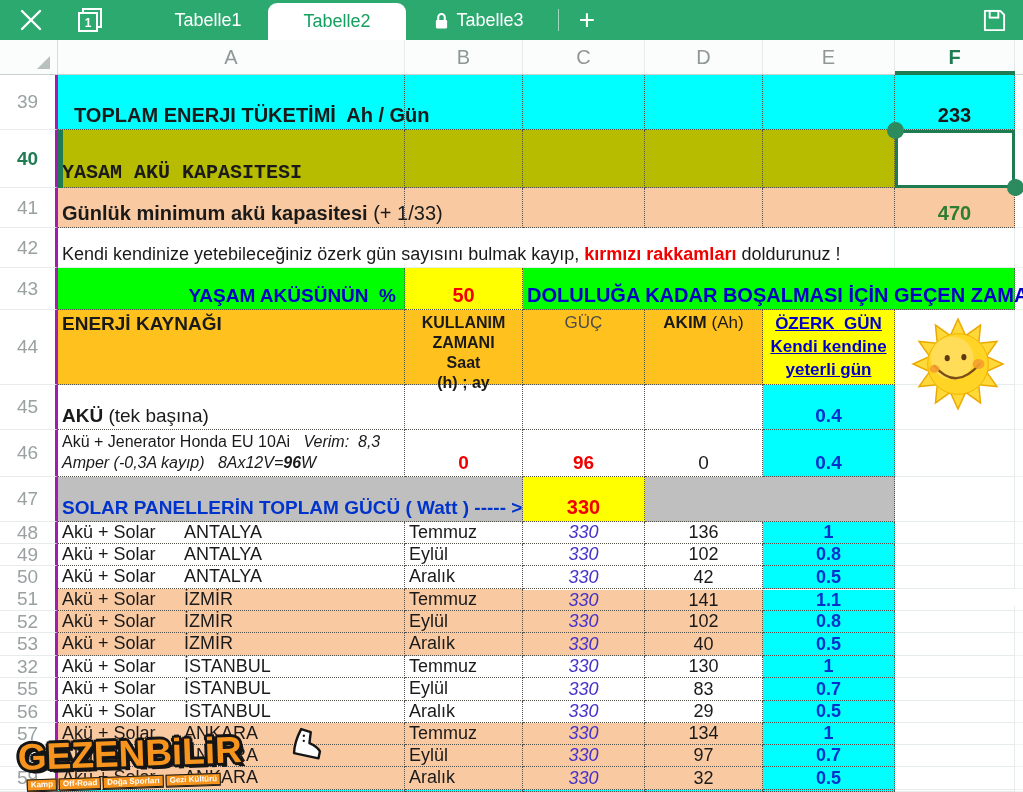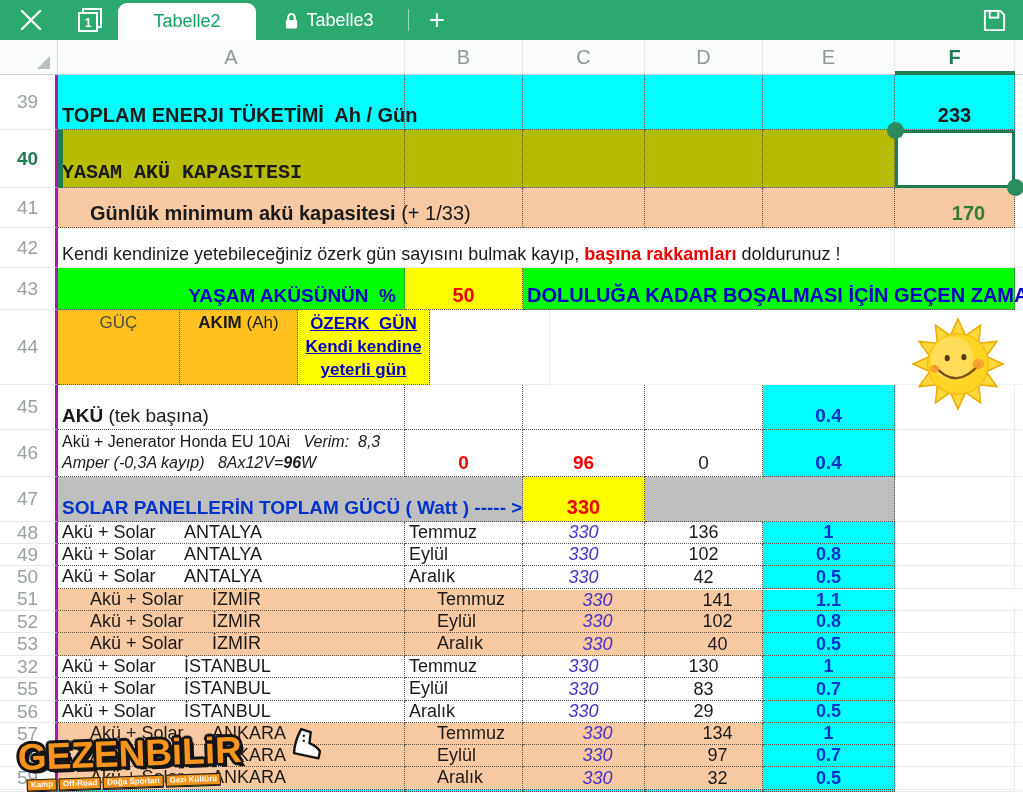--- a/index.html
+++ b/index.html
@@ -52,21 +52,21 @@
   .tl{align-items:flex-start;} .tl>.wrap{padding-top:3px;}
   .tc{align-items:flex-start;} .tc>.wrap{width:100%;text-align:center;padding-top:3px;}
   .c{align-items:center;}      .c>.wrap{width:100%;text-align:center;padding:0;}
   .ml{align-items:center;}     .ml>.wrap{padding-top:0;padding-bottom:1px;}
   .pre>.wrap{white-space:pre-wrap;}
   .lh>.wrap{line-height:20px;}
   .lh2>.wrap{line-height:23px;padding-top:2px;}
   .lh3>.wrap{line-height:21px;}
 
   .bg-cyan{background:var(--cyan);} .bg-olive{background:var(--olive);}
-  .bg-peach{background:var(--peach);padding-left:28px;} .bg-green{background:var(--green);}
+  .bg-peach{background:var(--peach);} .bg-green{background:var(--green);}
   .bg-yellow{background:var(--yellow);} .bg-orange{background:var(--orange);}
   .bg-gray{background:var(--gray);} .bg-selyellow{background:var(--sel_yellow);}
 
   .b{font-weight:bold;} .i{font-style:italic;} .ib{font-style:italic;font-weight:bold;}
   .u{text-decoration:underline;}
   .red{color:var(--red);} .blue{color:var(--blue);} .navy{color:var(--navy);}
   .purple{color:var(--purple);} .dgreen{color:var(--dgreen);} .dim{color:#4A4A4A;}
   .f20{font-size:20px;} .f19{font-size:19px;} .f18{font-size:18px;}
   .f17{font-size:17px;} .f16{font-size:16px;}
   .w1{display:inline-block;width:122px;}
@@ -104,20 +104,23 @@
         <path d="M4 4 L22 22 M22 4 L4 22" stroke="#fff" stroke-width="2.4" fill="none" stroke-linecap="round"></path>
       </svg>
     </div>
     <div class="tbicon sheetsbox">
       <svg width="30" height="30" viewBox="0 0 30 30">
         <path d="M8 8 V4 H26 V22 H22" fill="none" stroke="#fff" stroke-width="2"></path>
         <rect x="4" y="8" width="18" height="18" fill="none" stroke="#fff" stroke-width="2"></rect>
         <text x="13" y="22" font-size="12" font-weight="bold" fill="#fff" text-anchor="middle">1</text>
       </svg>
     </div>
+    <div class="tabplain tab1">
+      <span>Tabelle1</span>
+    </div>
     <div class="tabactive">
       <span>Tabelle2</span>
     </div>
     <div class="tabplain tab3">
       <svg width="15" height="19" viewBox="0 0 16 20">
         <path d="M4.5 10 V6.5 a3.5 3.5 0 0 1 7 0 V10" fill="none" stroke="#fff" stroke-width="2.2"></path>
         <rect x="2" y="9.5" width="12" height="9" rx="1.2" fill="#fff"></rect>
       </svg>
       <span>Tabelle3</span>
     </div>
@@ -140,21 +143,21 @@
         <div class="colh" style="width: 122px;">C</div>
         <div class="colh" style="width: 118px;">D</div>
         <div class="colh" style="width: 132px;">E</div>
         <div class="colh colhsel" style="width: 120px;">F</div>
       </div>
   </div>
 
   <div class="sheet">
       <div class="srow" style="height: 55px;">
         <div class="gut">39</div>
-        <div class="cell bg-cyan dot bl" style="width: 347px;">
+        <div class="cell bg-cyan dot bl" style="width: 347px; padding-left: 12px;">
           <div class="wrap"><span class="b f20">TOPLAM ENERJI TÜKETİMİ  Ah / Gün</span></div>
         </div>
         <div class="cell bg-cyan dot" style="width: 118px;">
           <div class="wrap"></div>
         </div>
         <div class="cell bg-cyan dot" style="width: 122px;">
           <div class="wrap"></div>
         </div>
         <div class="cell bg-cyan dot" style="width: 118px;">
           <div class="wrap"></div>
@@ -197,28 +200,28 @@
         <div class="cell bg-peach dot" style="width: 122px;">
           <div class="wrap"></div>
         </div>
         <div class="cell bg-peach dot" style="width: 118px;">
           <div class="wrap"></div>
         </div>
         <div class="cell bg-peach dot" style="width: 132px;">
           <div class="wrap"></div>
         </div>
         <div class="cell bg-peach dot cb" style="width: 120px;">
-          <div class="wrap"><span class="b f20 dgreen">170</span></div>
+          <div class="wrap"><span class="b f20 dgreen">470</span></div>
         </div>
         <div class="sliver"></div>
       </div>
       <div class="srow" style="height: 40px;">
         <div class="gut">42</div>
         <div class="cell bl" style="width: 837px;">
-          <div class="wrap"><span class="f18">Kendi kendinize yetebileceğiniz özerk gün sayısını bulmak kayıp, </span><span class="b f18 red">başına rakkamları</span><span class="f18"> doldurunuz !</span></div>
+          <div class="wrap"><span class="f18">Kendi kendinize yetebileceğiniz özerk gün sayısını bulmak kayıp, </span><span class="b f18 red">kırmızı rakkamları</span><span class="f18"> doldurunuz !</span></div>
         </div>
         <div class="cell " style="width: 120px;">
           <div class="wrap"></div>
         </div>
         <div class="sliver"></div>
       </div>
       <div class="srow" style="height: 42px;">
         <div class="gut">43</div>
         <div class="cell bg-green dot rb" style="width: 347px;">
           <div class="wrap"><span class="b f19 navy">YAŞAM AKÜSÜNÜN  %</span></div>
@@ -226,20 +229,28 @@
         <div class="cell bg-yellow dot cb" style="width: 118px;">
           <div class="wrap"><span class="b f20 red">50</span></div>
         </div>
         <div class="cell bg-green dot cb" style="width: 492px;">
           <div class="wrap"><span class="b f20 navy">DOLULUĞA KADAR BOŞALMASI İÇİN GEÇEN ZAMAN</span></div>
         </div>
         <div class="sliver"></div>
       </div>
       <div class="srow" style="height: 75px;">
         <div class="gut">44</div>
+        <div class="cell bg-orange dot tl" style="width: 347px;">
+          <div class="wrap"><span class="b f19">ENERJİ KAYNAĞI</span></div>
+        </div>
+        <div class="cell bg-orange dot tc pre lh" style="width: 118px;">
+          <div class="wrap"><span class="b f16">KULLANIM
+ZAMANI   Saat
+(h) ; ay</span></div>
+        </div>
         <div class="cell bg-orange dot tc" style="width: 122px;">
           <div class="wrap"><span class="f17 dim">GÜÇ</span></div>
         </div>
         <div class="cell bg-orange dot tc" style="width: 118px;">
           <div class="wrap"><span class="b f17">AKIM</span><span class="f17"> (Ah)</span></div>
         </div>
         <div class="cell bg-yellow dot tc pre lh2" style="width: 132px;">
           <div class="wrap"><span class="b f17 navy u">ÖZERK  GÜN
 Kendi kendine
 yeterli gün</span></div>

